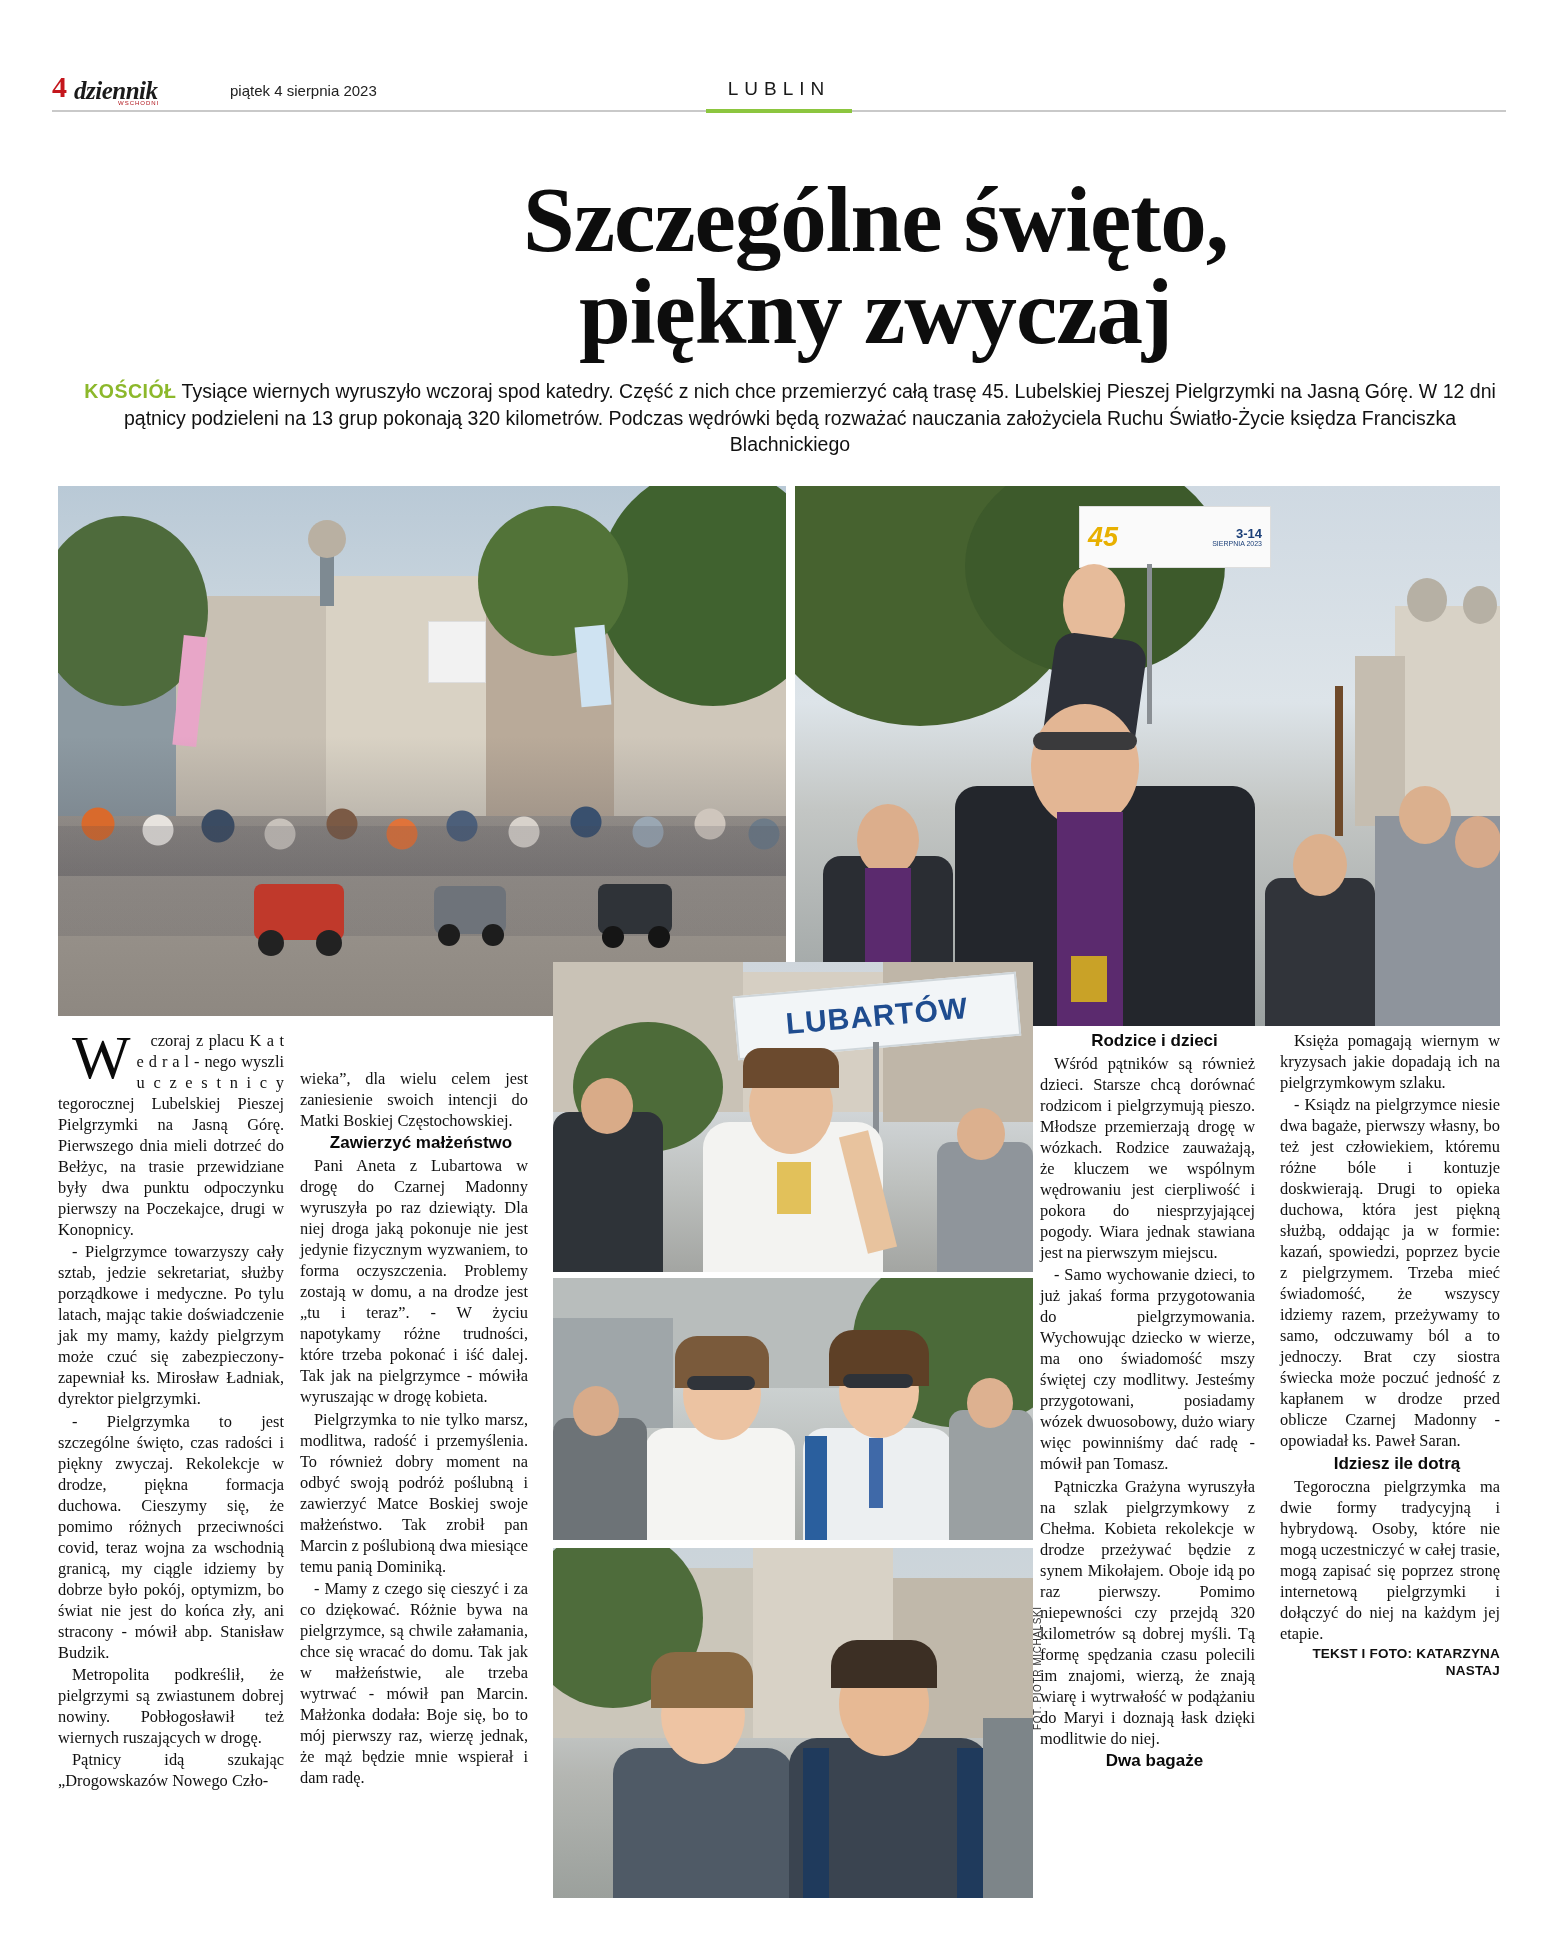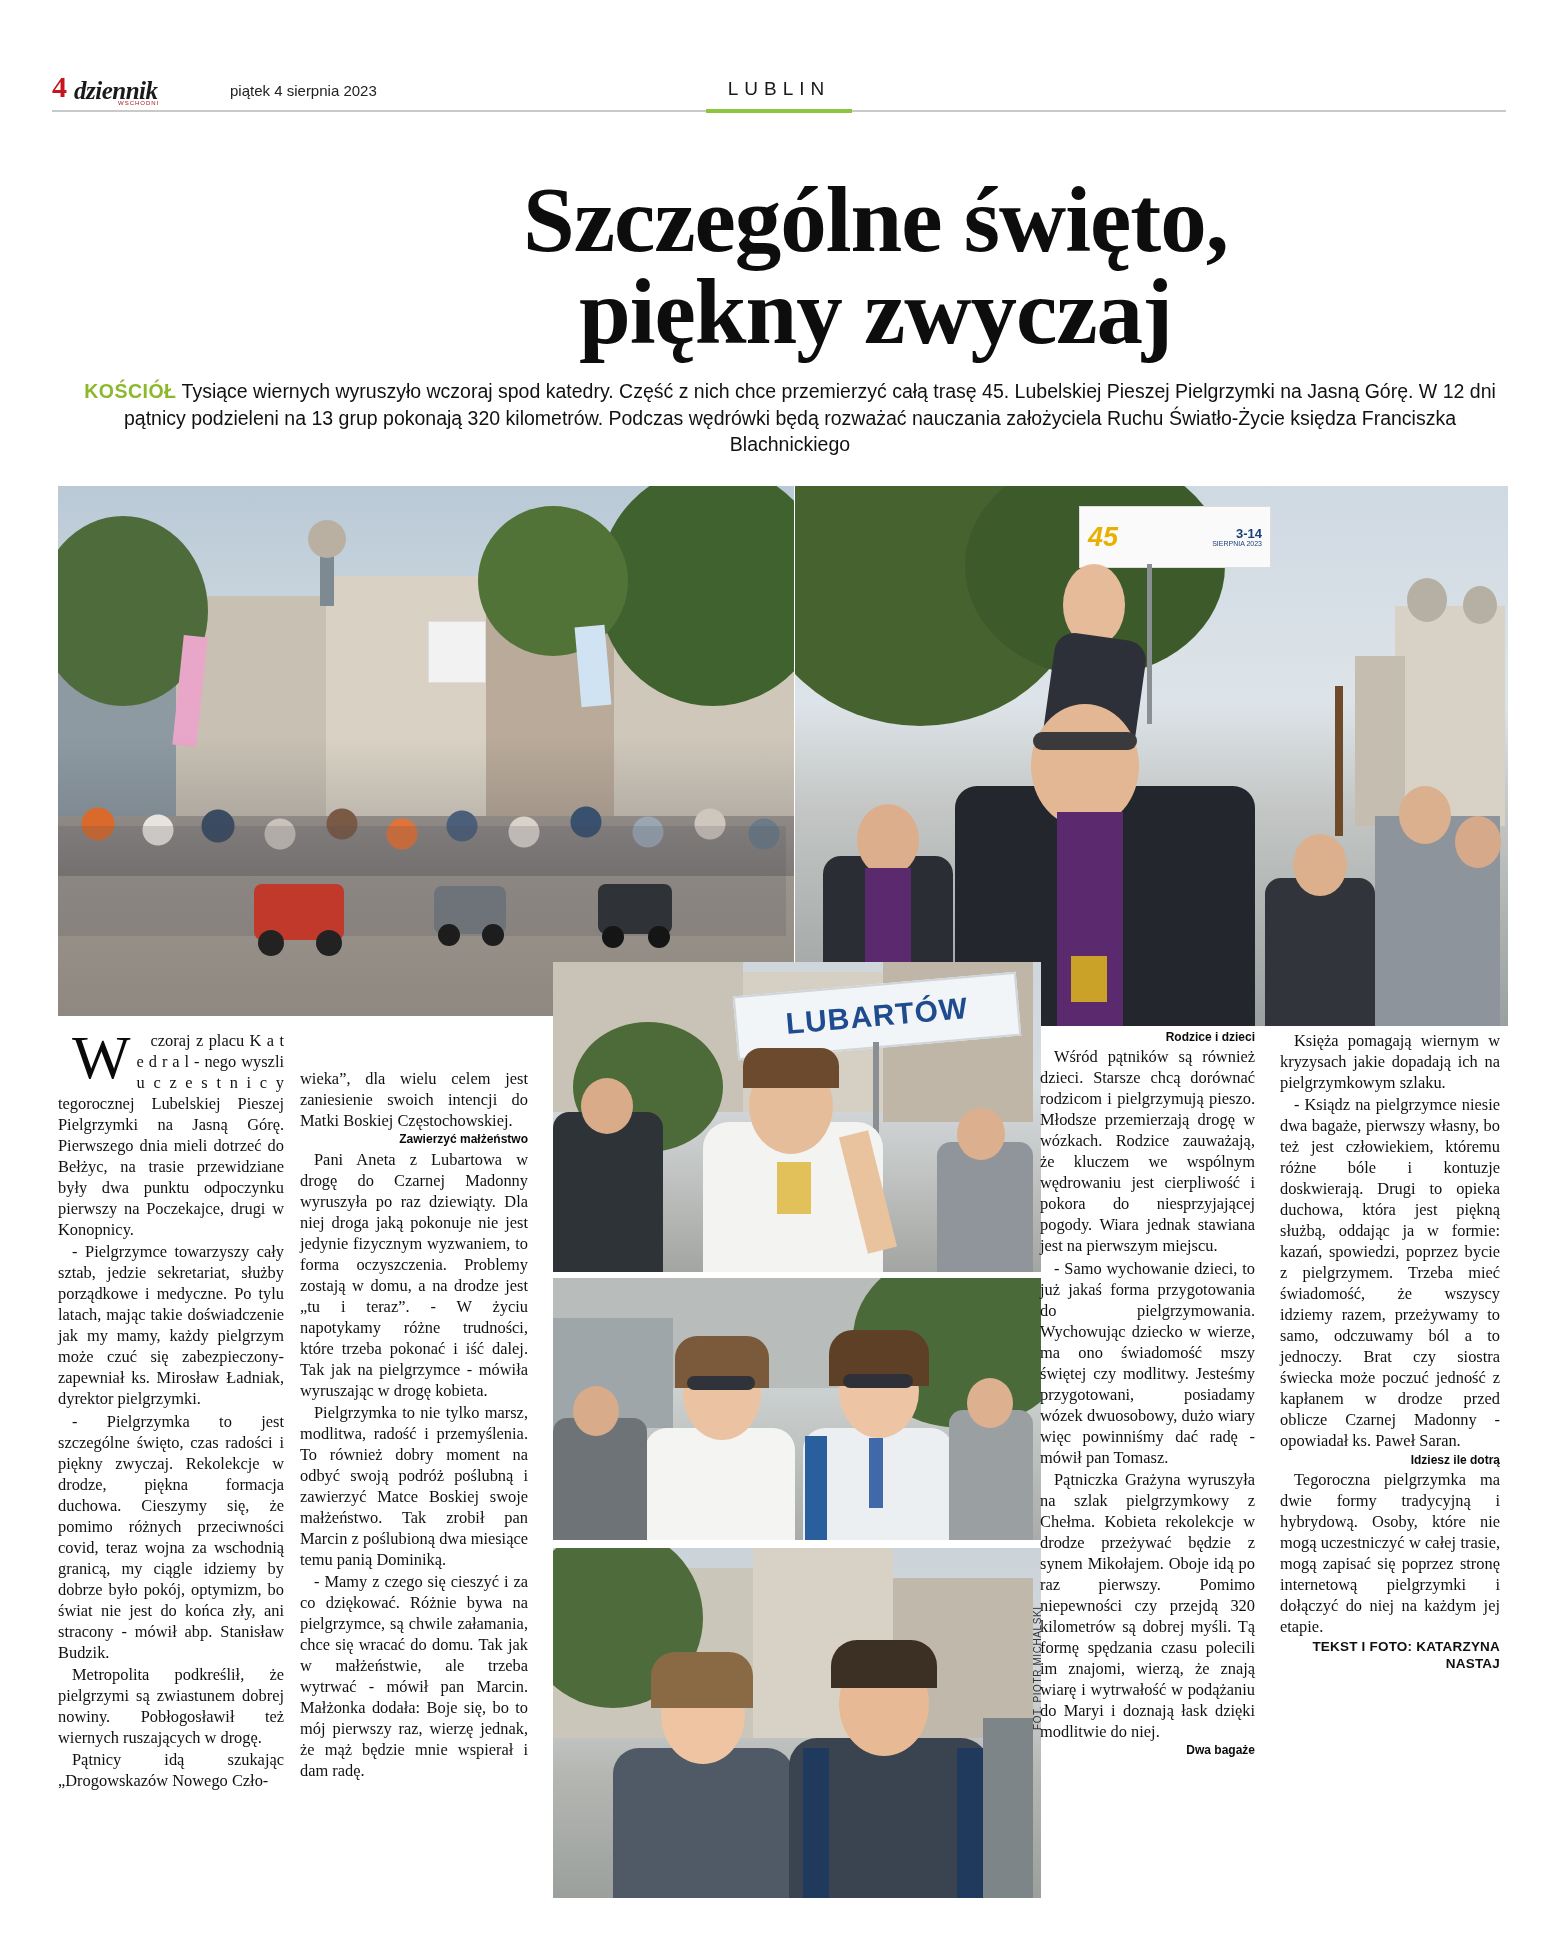--- a/index.html
+++ b/index.html
@@ -132,21 +132,20 @@
     font-weight: 700;
     color: #8cb82b;
     letter-spacing: 0.5px;
   }
 
   
   .photo {
     position: absolute;
     overflow: hidden;
     background: #c8cdd2;
-    padding-left: 8px;
   }
   .photo .sky { position: absolute; inset: 0; }
 
   #photo-crowd { left: 58px; top: 486px; width: 728px; height: 530px; }
   #photo-bishop { left: 795px; top: 486px; width: 705px; height: 540px; }
   #photo-lubartow { left: 553px; top: 962px; width: 480px; height: 310px; }
   #photo-girls { left: 553px; top: 1278px; width: 480px; height: 262px; }
   #photo-couple { left: 553px; top: 1548px; width: 480px; height: 350px; }
 
   .credit {
@@ -174,24 +173,24 @@
   #col1 { left: 58px; top: 1030px; width: 226px; }
   #col2 { left: 300px; top: 1030px; width: 228px; margin-top: 38px; }
   #col3 { left: 1040px; top: 1030px; width: 215px; }
   #col4 { left: 1280px; top: 1030px; width: 220px; }
 
   .col p { margin: 0 0 0.08em 0; text-indent: 14px; }
   .col p.noindent { text-indent: 0; }
   .subhead {
     font-family: "Liberation Sans", sans-serif;
     font-weight: 700;
-    font-size: 12px;
+    font-size: 17px;
     margin: 10px 0 4px 0;
     text-indent: 0;
-    text-align: right;
+    text-align: center;
     color: #0a0a0a;
   }
   .dropcap-para {
     text-indent: 0;
   }
   .dropcap {
     float: left;
     font-family: "Liberation Serif", serif;
     font-size: 62px;
     line-height: 0.82;

